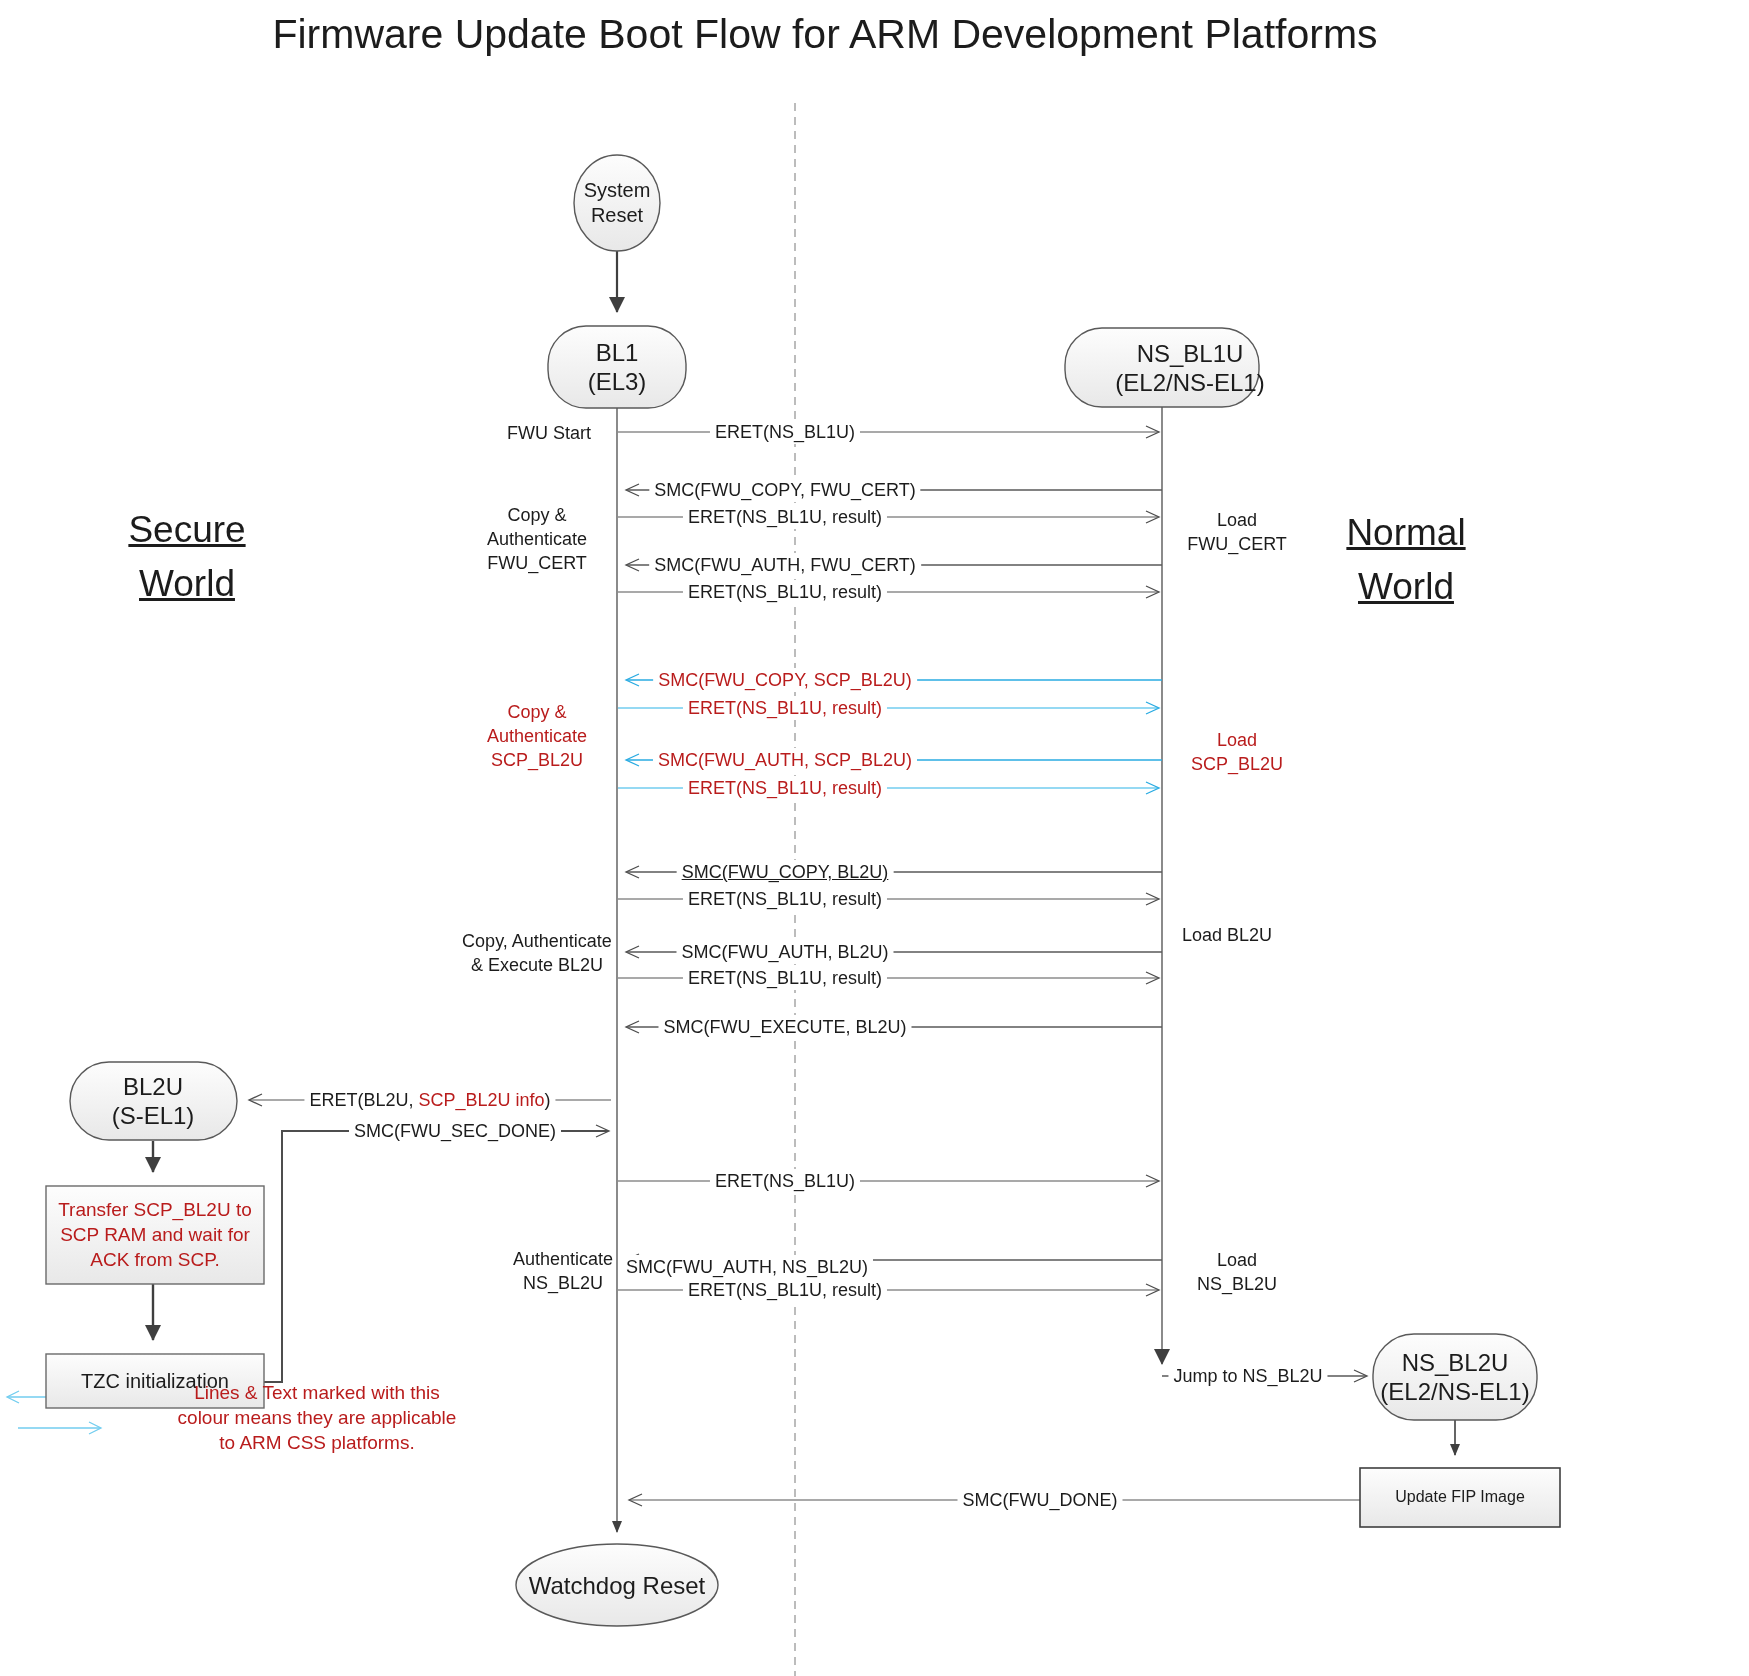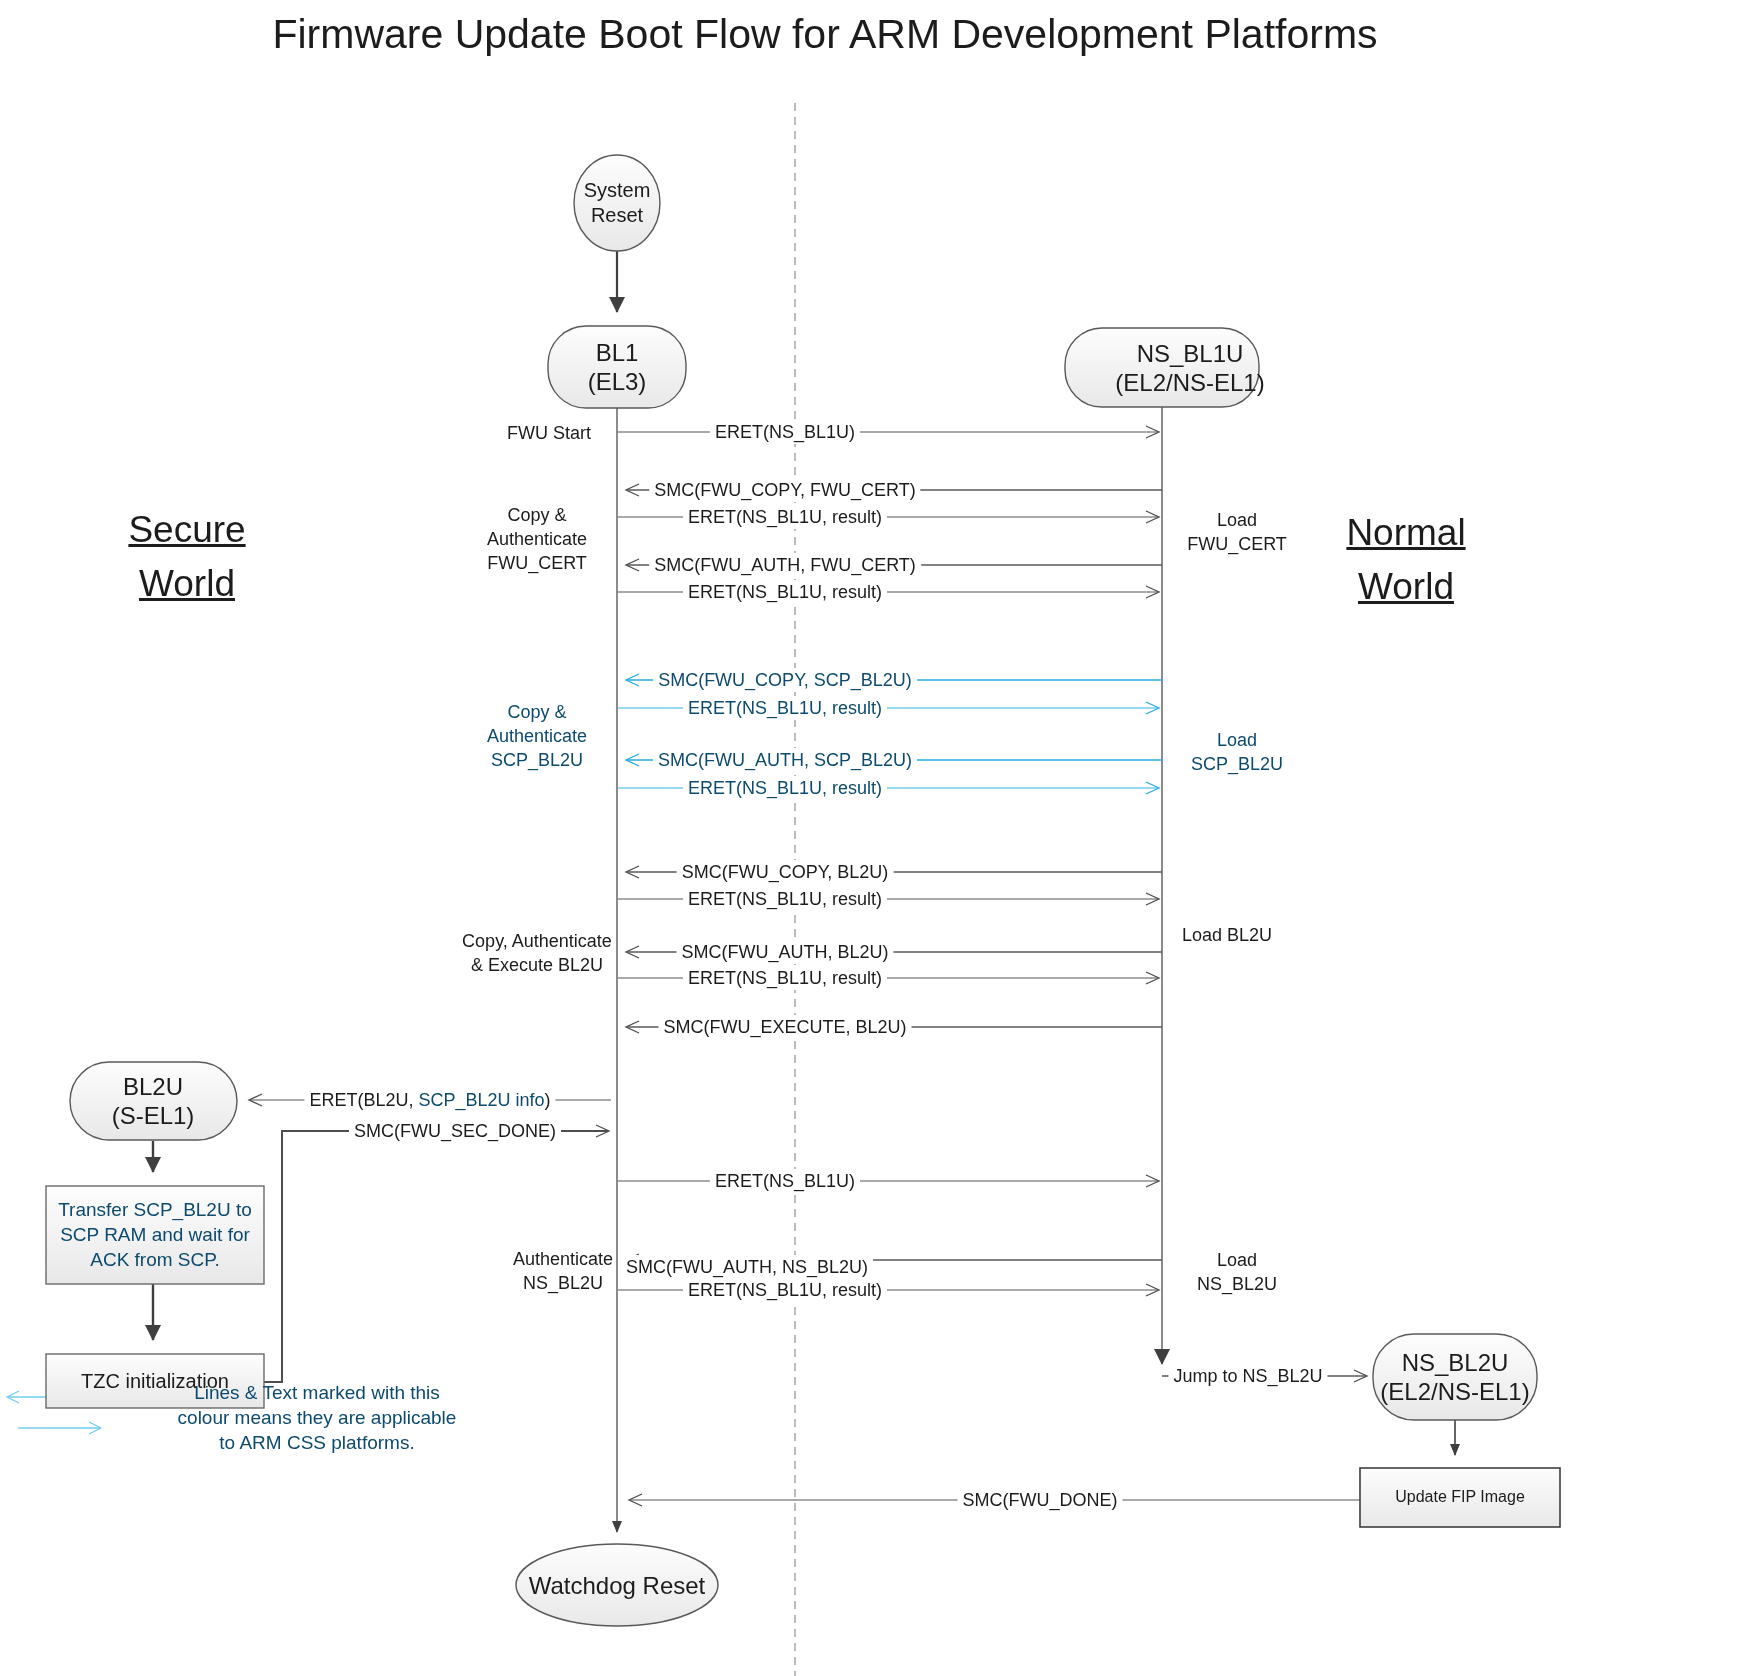--- a/index.html
+++ b/index.html
@@ -7,21 +7,21 @@
     width:1749px;height:1676px;position:relative;background:#ffffff;
     font-family:"Liberation Sans",sans-serif;color:#1c1c1c;overflow:hidden;
   }
   #wires{position:absolute;left:0;top:0;z-index:1;}
   .lbl{
     position:absolute;transform:translate(-50%,-50%);
     font-size:18px;line-height:24px;text-align:center;white-space:nowrap;z-index:2;
   }
   .wrap{white-space:normal;}
   .bg{background:#ffffff;padding:0 5px;}
-  .blue{color:#0c4a6e;}
+  .blue{color:#b91c1c;}
   .node{font-size:24px;line-height:29px;}
   .node .l2{display:block;}
   .title{
     position:absolute;left:0;top:10px;width:1650px;text-align:center;
     font-size:41px;line-height:48px;z-index:2;
   }
   .world{
     position:absolute;transform:translate(-50%,-50%);
     font-size:37px;line-height:54px;text-align:center;white-space:normal;z-index:2;text-decoration:underline;
   }
@@ -134,21 +134,21 @@
 
 <div class="lbl bg" style="left:785px;top:432px;">ERET(NS_BL1U)</div>
 <div class="lbl bg" style="left:785px;top:490px;">SMC(FWU_COPY, FWU_CERT)</div>
 <div class="lbl bg" style="left:785px;top:517px;">ERET(NS_BL1U, result)</div>
 <div class="lbl bg" style="left:785px;top:565px;">SMC(FWU_AUTH, FWU_CERT)</div>
 <div class="lbl bg" style="left:785px;top:592px;">ERET(NS_BL1U, result)</div>
 <div class="lbl bg blue" style="left:785px;top:680px;">SMC(FWU_COPY, SCP_BL2U)</div>
 <div class="lbl bg blue" style="left:785px;top:708px;">ERET(NS_BL1U, result)</div>
 <div class="lbl bg blue" style="left:785px;top:760px;">SMC(FWU_AUTH, SCP_BL2U)</div>
 <div class="lbl bg blue" style="left:785px;top:788px;">ERET(NS_BL1U, result)</div>
-<div class="lbl bg" style="left:785px;top:872px;">SMC(FWU_COPY, BL2U)</div>
+<div class="lbl bg" style="left:785px;top:872px;text-decoration:underline;">SMC(FWU_COPY, BL2U)</div>
 <div class="lbl bg" style="left:785px;top:899px;">ERET(NS_BL1U, result)</div>
 <div class="lbl bg" style="left:785px;top:952px;">SMC(FWU_AUTH, BL2U)</div>
 <div class="lbl bg" style="left:785px;top:978px;">ERET(NS_BL1U, result)</div>
 <div class="lbl bg" style="left:785px;top:1027px;">SMC(FWU_EXECUTE, BL2U)</div>
 <div class="lbl bg" style="left:785px;top:1181px;">ERET(NS_BL1U)</div>
 <div class="lbl bg" style="left:747px;top:1260px;margin-top:7px;">SMC(FWU_AUTH, NS_BL2U)</div>
 <div class="lbl bg" style="left:785px;top:1290px;">ERET(NS_BL1U, result)</div>
 
 <div class="lbl bg" style="left:430px;top:1100px;">
   <span>ERET(BL2U, </span><span class="blue">SCP_BL2U info</span><span>)</span>

